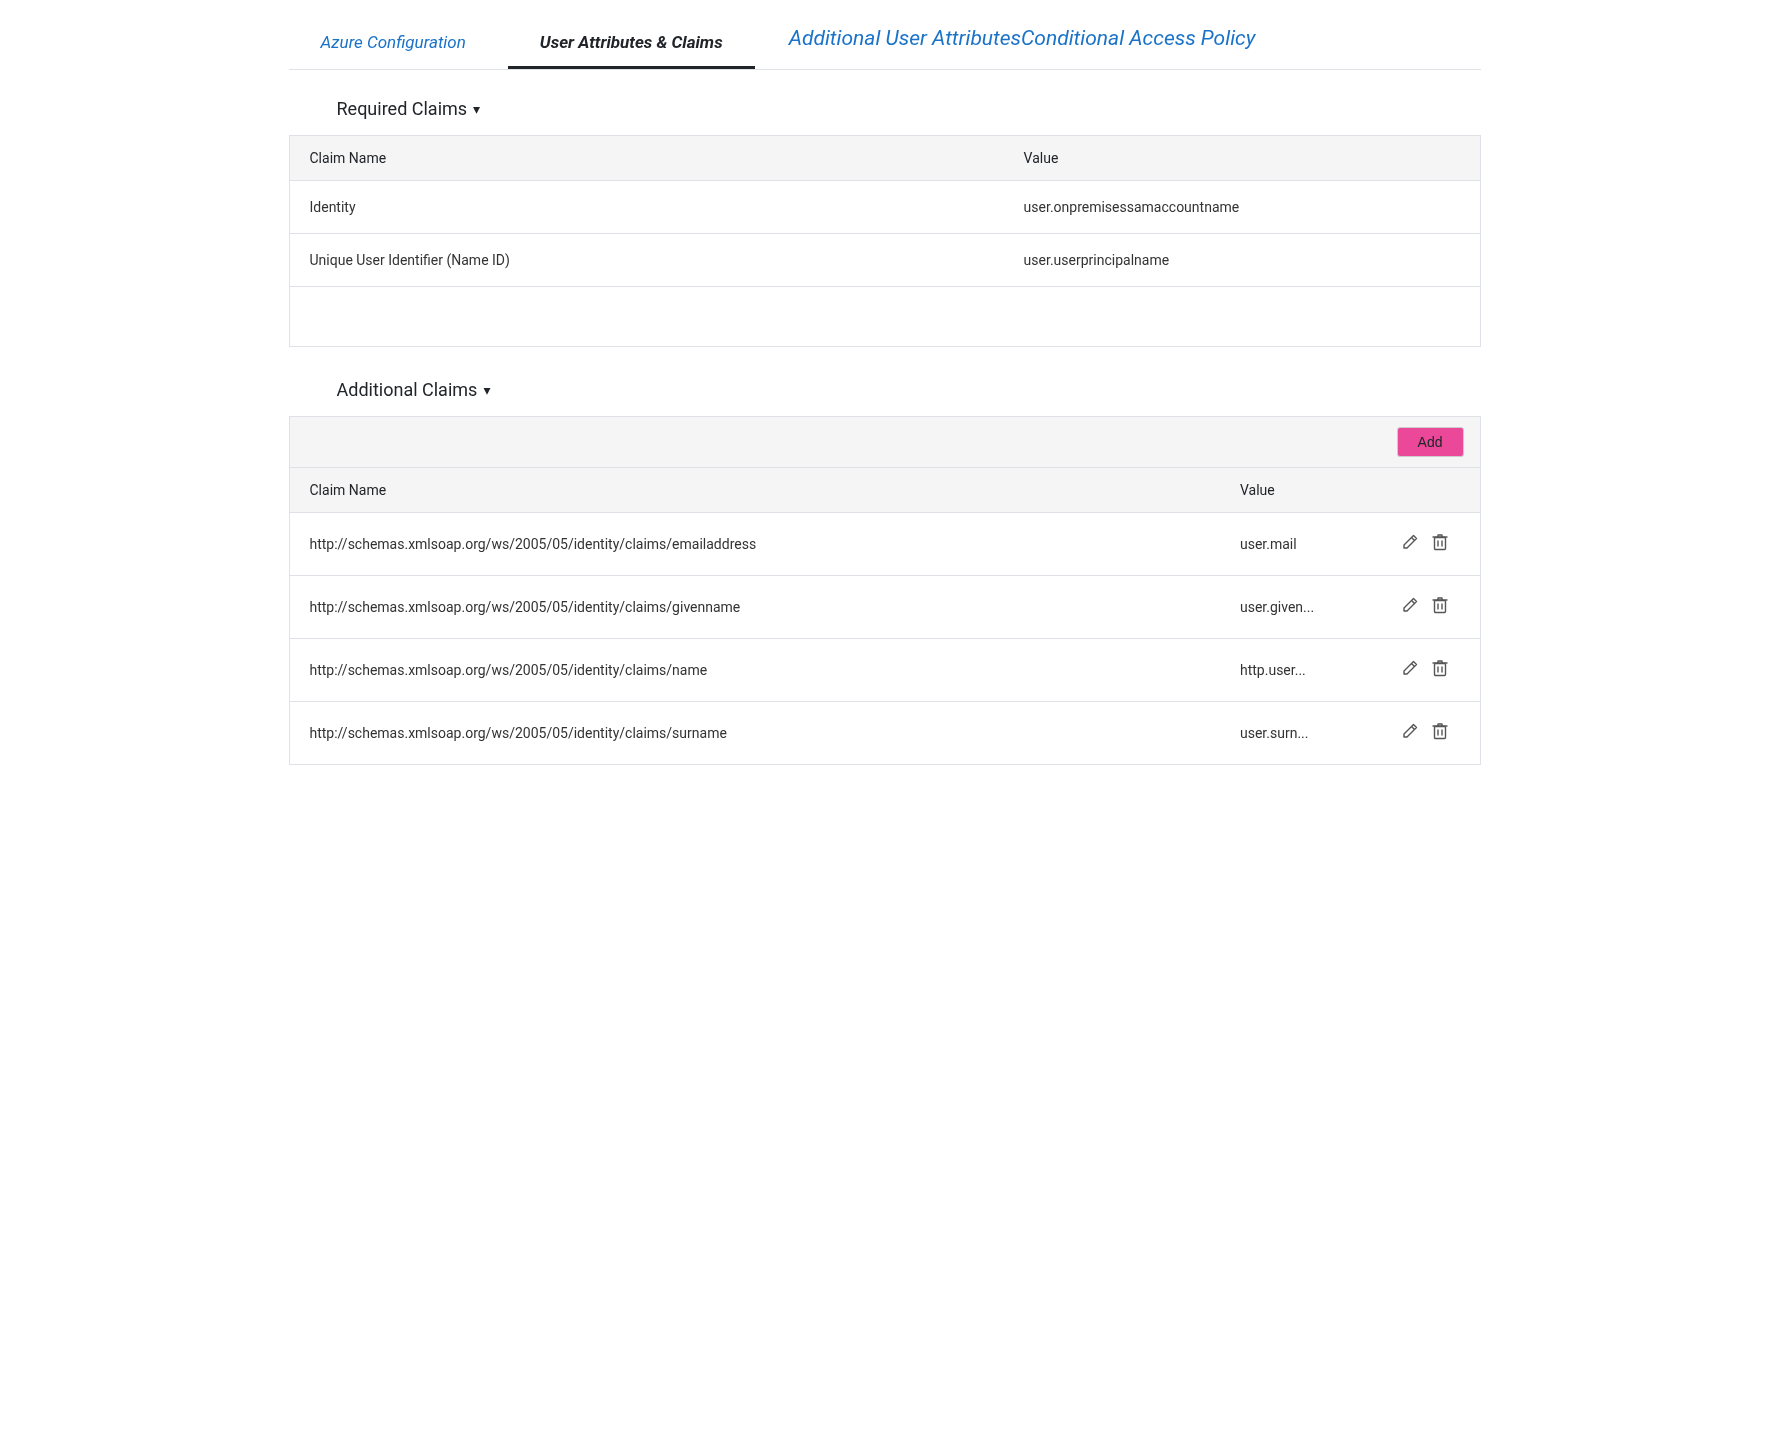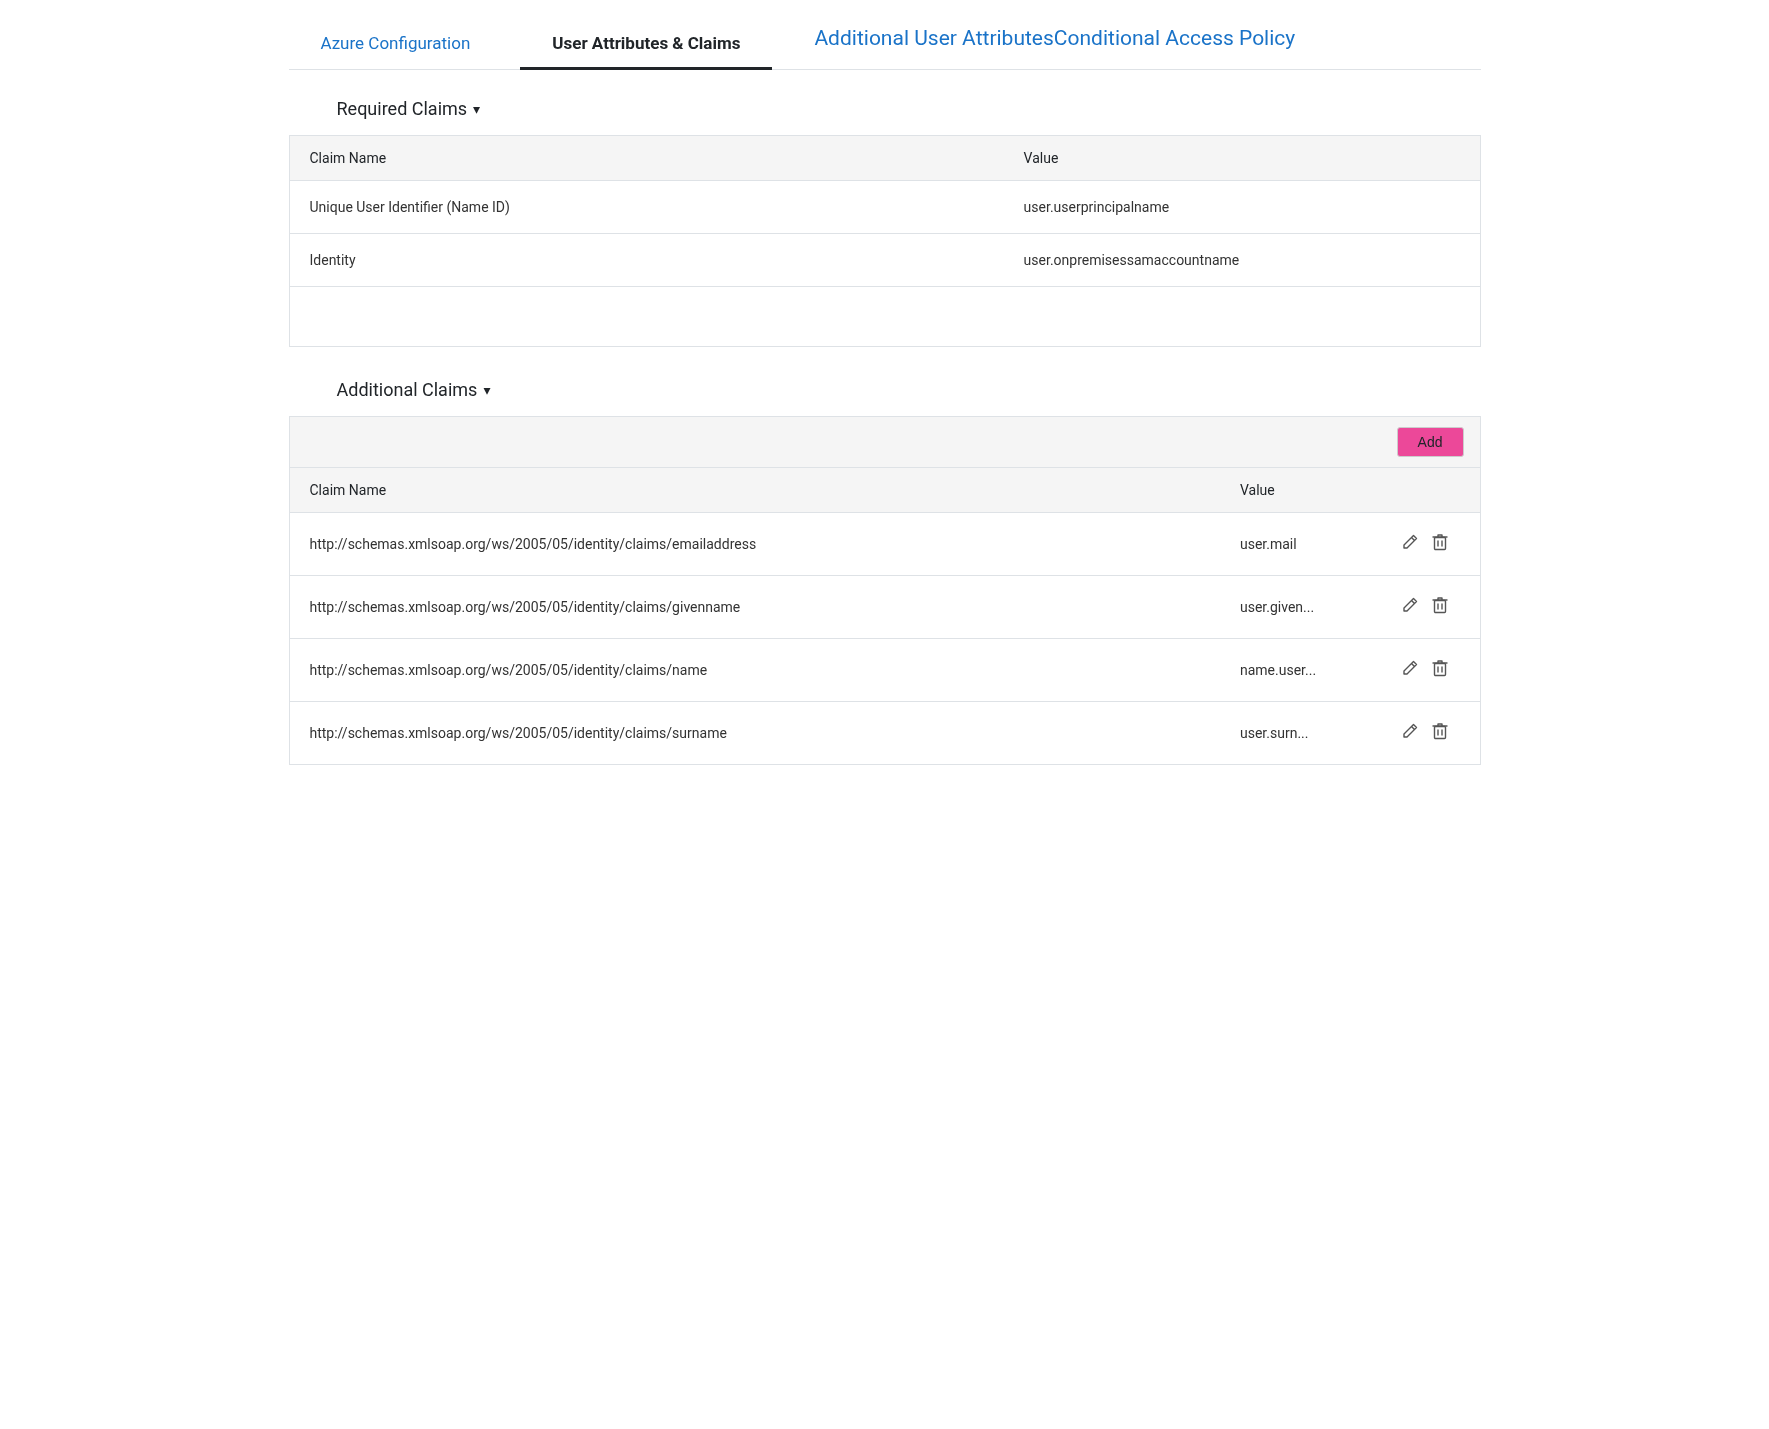--- a/index.html
+++ b/index.html
@@ -11,24 +11,25 @@
     }
     .page-wrapper {
       max-width: 1240px;
       margin: 0 auto;
       padding: 20px 24px;
     }
 
     
     .nav-tabs {
       display: flex;
-      align-items: flex-end;
+      align-items: center;
       border-bottom: 1px solid #dee2e6;
       margin-bottom: 28px;
-      gap: 18px;
+      gap: 10px;
+      font-style: italic;
     }
     .nav-tab {
       padding: 10px 32px 14px;
       cursor: pointer;
       font-size: 17px;
       font-weight: 400;
       color: #1a73c8;
       text-decoration: none;
       border-bottom: 3px solid transparent;
       margin-bottom: -1px;
@@ -167,26 +168,26 @@
   <table class="claims-table">
     <thead>
       <tr>
         <th>Claim Name</th>
         <th class="value-col">Value</th>
       </tr>
     </thead>
     <tbody id="required-claims-body">
 
     <tr>
+    <td>Identity</td>
+    <td class="value-col">user.onpremisessamaccountname</td>
+  </tr>
+        <tr>
     <td>Unique User Identifier (Name ID)</td>
     <td class="value-col">user.userprincipalname</td>
-  </tr>
-        <tr>
-    <td>Identity</td>
-    <td class="value-col">user.onpremisessamaccountname</td>
   </tr>
         <tr class="empty-row">
           <td colspan="2"></td>
         </tr>
       </tbody>
   </table>
 
   <div class="section-header">
     <span>Additional Claims</span>
     <span class="chevron-icon">▾</span>
@@ -247,21 +248,21 @@
             <rect x="2.5" y="4.5" width="11" height="12" rx="1" stroke="#555" stroke-width="1.4" fill="none"></rect>
             <path d="M6 8V13" stroke="#555" stroke-width="1.4" stroke-linecap="round"></path>
             <path d="M10 8V13" stroke="#555" stroke-width="1.4" stroke-linecap="round"></path>
           </svg>
         </button>
       </div>
     </td>
   </tr>
         <tr>
     <td>http://schemas.xmlsoap.org/ws/2005/05/identity/claims/name</td>
-    <td class="col-value">name.user...</td>
+    <td class="col-value">http.user...</td>
     <td class="col-actions">
       <div class="action-icons">
         <button class="icon-btn" title="Edit">
           <svg width="16" height="16" viewBox="0 0 16 16" fill="none" xmlns="http://www.w3.org/2000/svg">
             <path d="M11.5 1.5L14.5 4.5L5 14H2V11L11.5 1.5Z" stroke="#555" stroke-width="1.4" fill="none" stroke-linejoin="round"></path>
             <path d="M9.5 3.5L12.5 6.5" stroke="#555" stroke-width="1.4"></path>
           </svg>
         </button>
         <button class="icon-btn" title="Delete">
           <svg width="16" height="18" viewBox="0 0 16 18" fill="none" xmlns="http://www.w3.org/2000/svg">

